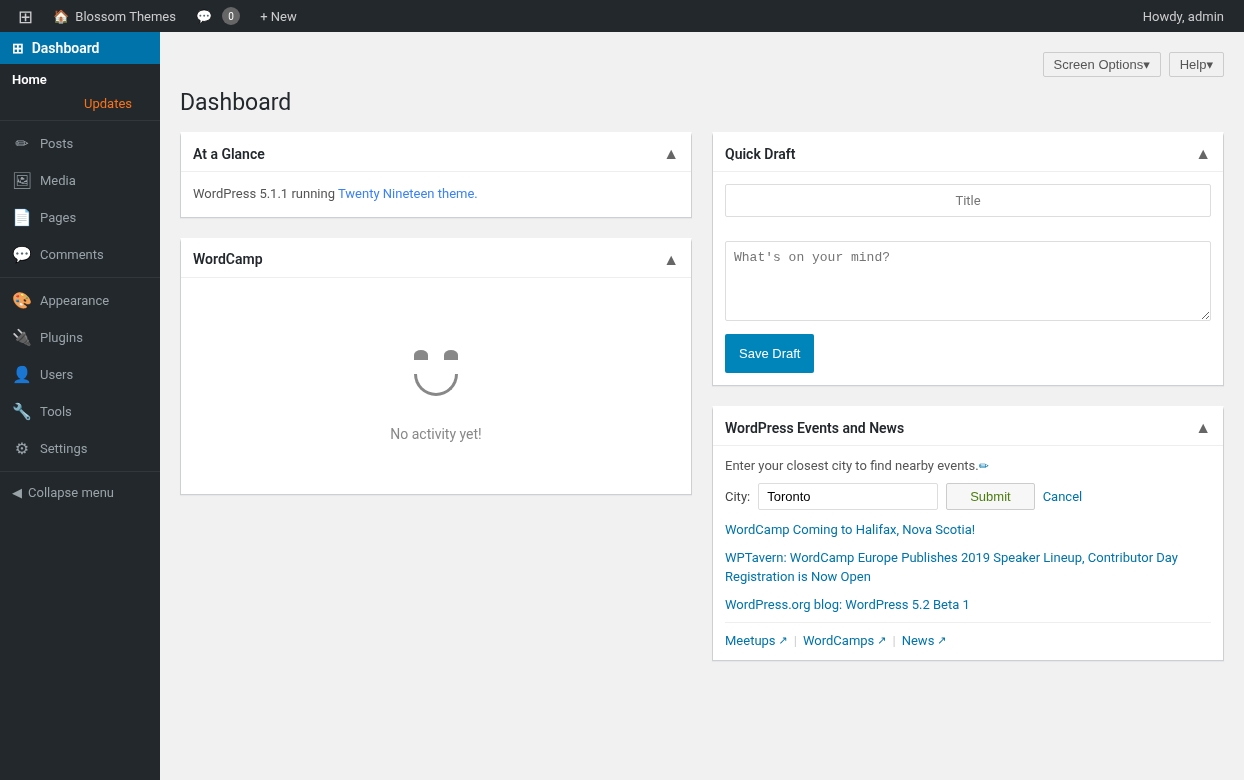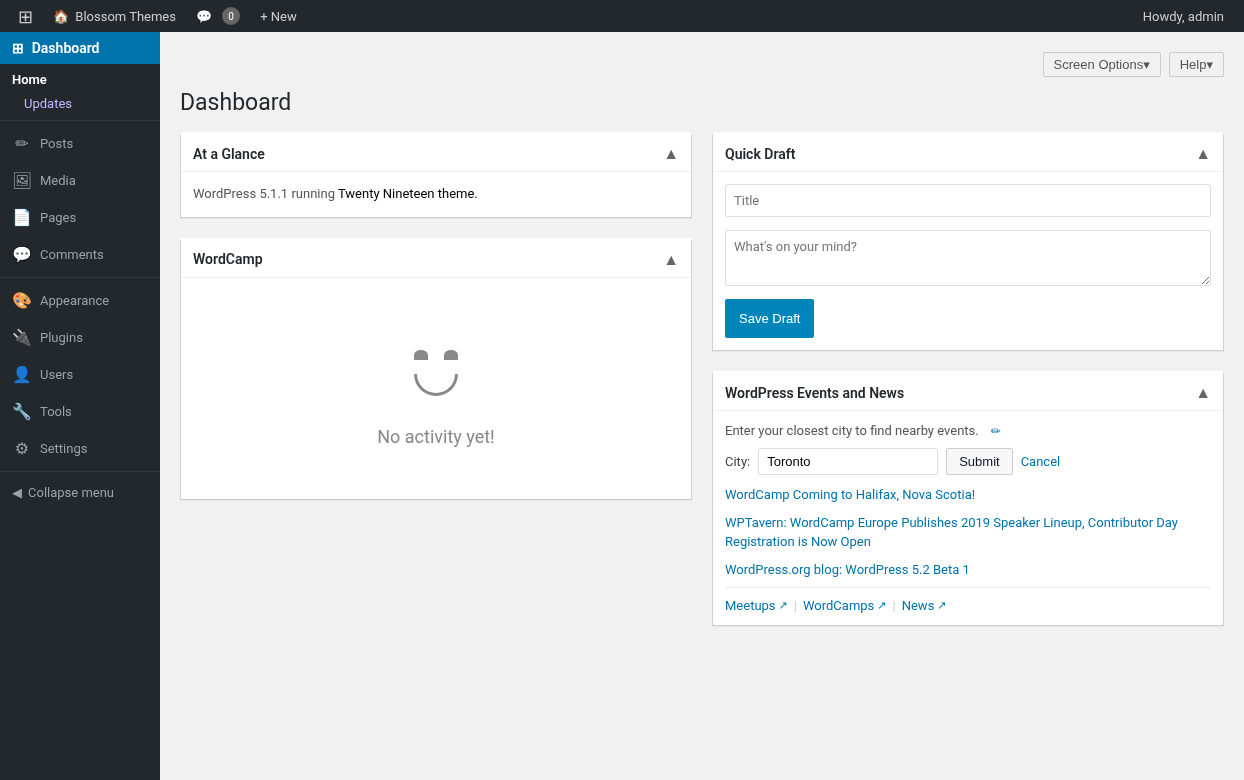--- a/index.html
+++ b/index.html
@@ -49,24 +49,25 @@
       font-weight: 600;
       cursor: pointer;
     }
     .sidebar-section-label {
       color: #fff;
       font-size: 13px;
       padding: 8px 12px 4px 12px;
       font-weight: 600;
     }
     .sidebar-sub-item {
-      color: #c4b5fd;
+      color: #f97316;
       font-size: 13px;
-      padding: 5px 16px 5px 24px;
+      padding: 5px 28px 5px 24px;
       cursor: pointer;
+      text-align: right;
     }
     .sidebar-item {
       display: flex; align-items: center; gap: 8px;
       padding: 9px 12px;
       color: #99a3a8;
       font-size: 13px;
       cursor: pointer;
     }
     .sidebar-item .icon { font-size: 16px; width: 20px; text-align: center; }
     .sidebar-separator { height: 1px; background: #32373c; margin: 4px 0; }
@@ -120,21 +121,21 @@
       border-bottom: 1px solid #eee;
     }
     .widget-title {
       font-size: 14px; font-weight: 600; color: #23282d;
     }
     .widget-toggle { cursor: pointer; color: #666; font-size: 16px; }
     .widget-body { padding: 12px; }
 
     
     .at-a-glance-text { color: #555; font-size: 13px; line-height: 1.6; }
-    .at-a-glance-text a { color: #000000; text-decoration: none; }
+    .at-a-glance-text a { color: #3b82f6; text-decoration: none; }
 
     
     .activity-empty {
       display: flex; flex-direction: column; align-items: center;
       justify-content: center; padding: 40px 20px;
       color: #888;
     }
     .smiley {
       width: 80px; height: 80px; position: relative; margin-bottom: 16px;
     }
@@ -148,51 +149,51 @@
     .eye-left { left: 18px; }
     .eye-right { right: 18px; }
     .smile {
       width: 44px; height: 22px;
       border: 3px solid #888;
       border-top: none;
       border-radius: 0 0 22px 22px;
       position: absolute;
       bottom: 14px; left: 50%; transform: translateX(-50%);
     }
-    .no-activity-text { color: #888; font-size: 18px; }
+    .no-activity-text { color: #888; font-size: 14px; }
 
     
     .quick-draft-input, .quick-draft-textarea {
       width: 100%; border: 1px solid #ddd; border-radius: 2px;
       padding: 8px; font-size: 13px; color: #555; outline: none;
       font-family: inherit;
     }
-    .quick-draft-input { margin-bottom: 13px; }
-    .quick-draft-textarea { height: 56px; resize: vertical; }
+    .quick-draft-input { margin-bottom: 24px; text-align: center; }
+    .quick-draft-textarea { height: 80px; resize: vertical; font-family: Liberation Mono, monospace; }
     .save-draft-btn {
       margin-top: 10px;
       background: #0085ba; color: #fff; border: none; border-radius: 2px;
       padding: 12px 14px; font-size: 13px; cursor: pointer;
     }
 
     
     .events-city-row {
       display: flex; align-items: center; gap: 8px; margin: 10px 0;
       font-size: 13px;
     }
     .city-input {
       border: 1px solid #ddd; border-radius: 2px; padding: 5px 8px;
       font-size: 13px; width: 180px; outline: none;
     }
     .submit-btn {
       background: #f7f7f7; border: 1px solid #ccc; border-radius: 2px;
-      padding: 5px 12px; font-size: 13px; cursor: pointer; color: #0f172a;
+      padding: 5px 23px; font-size: 13px; cursor: pointer; color: #4d7c0f;
     }
     .cancel-link { color: #0073aa; text-decoration: none; font-size: 13px; cursor: pointer; }
-    .events-description { font-size: 13px; color: #555; display: flex; align-items: center; gap: 12px; }
+    .events-description { font-size: 13px; color: #555; display: flex; align-items: center; gap: 0; }
     .events-description .pencil-icon { color: #0073aa; font-size: 12px; cursor: pointer; }
     .news-link { color: #0073aa; text-decoration: none; font-size: 13px; line-height: 1.5; display: block; margin-bottom: 8px; }
     .news-footer { display: flex; align-items: center; gap: 6px; padding-top: 10px; border-top: 1px solid #eee; font-size: 13px; }
     .news-footer a { color: #0073aa; text-decoration: none; display: flex; align-items: center; gap: 3px; }
     .news-footer .separator { color: #ccc; }
     .ext-icon { font-size: 11px; }
   </style>
 </head>
 <body>
 

